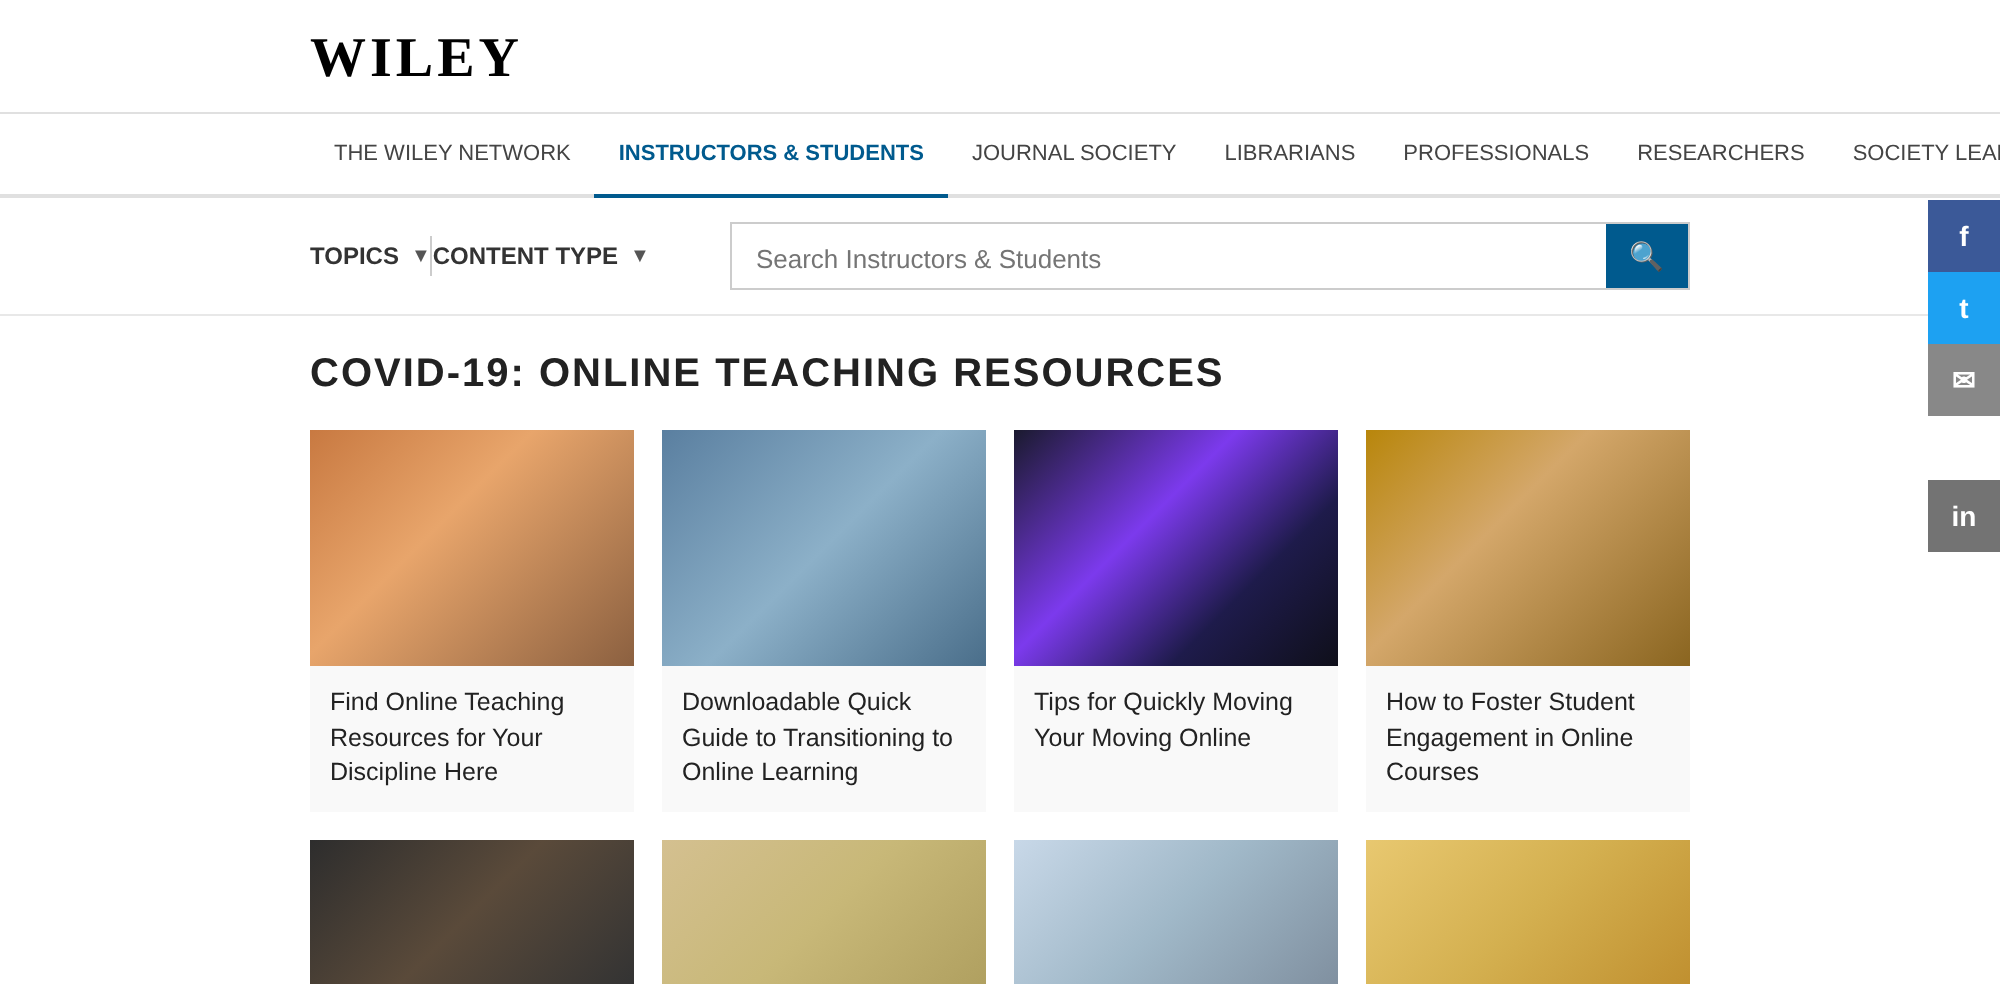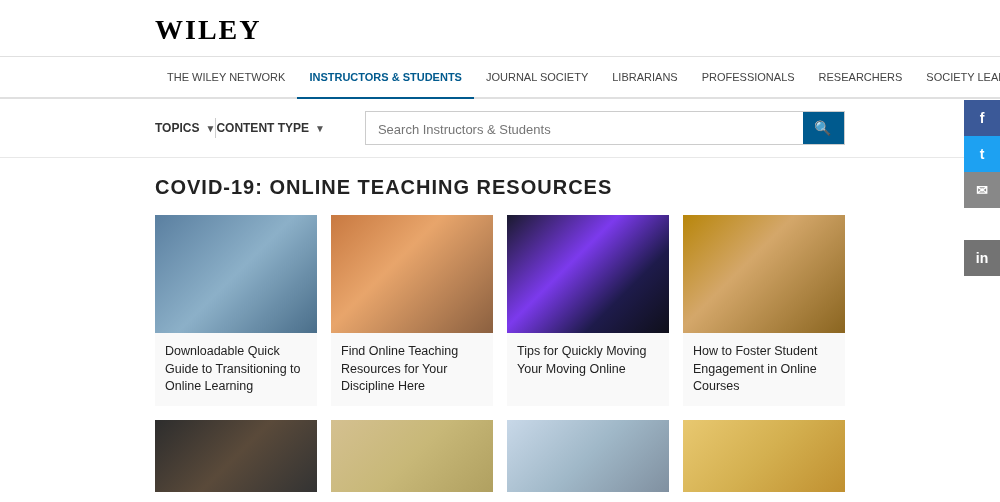--- a/index.html
+++ b/index.html
@@ -90,30 +90,30 @@
     </button>
   </div>
 </div>
 
 <div class="main">
   <h2 class="section-title">COVID-19: ONLINE TEACHING RESOURCES</h2>
 
   <div class="cards-grid">
 
     <div class="card">
-      <div class="card-img-placeholder img-blue"></div>
+      <div class="card-img-placeholder img-warm"></div>
       <div class="card-body">
-        <div class="card-title">Downloadable Quick Guide to Transitioning to Online Learning</div>
+        <div class="card-title">Find Online Teaching Resources for Your Discipline Here</div>
       </div>
     </div>
 
     <div class="card">
-      <div class="card-img-placeholder img-warm"></div>
+      <div class="card-img-placeholder img-blue"></div>
       <div class="card-body">
-        <div class="card-title">Find Online Teaching Resources for Your Discipline Here</div>
+        <div class="card-title">Downloadable Quick Guide to Transitioning to Online Learning</div>
       </div>
     </div>
 
     <div class="card">
       <div class="card-img-placeholder img-dark"></div>
       <div class="card-body">
         <div class="card-title">Tips for Quickly Moving Your Moving Online</div>
       </div>
     </div>
 

